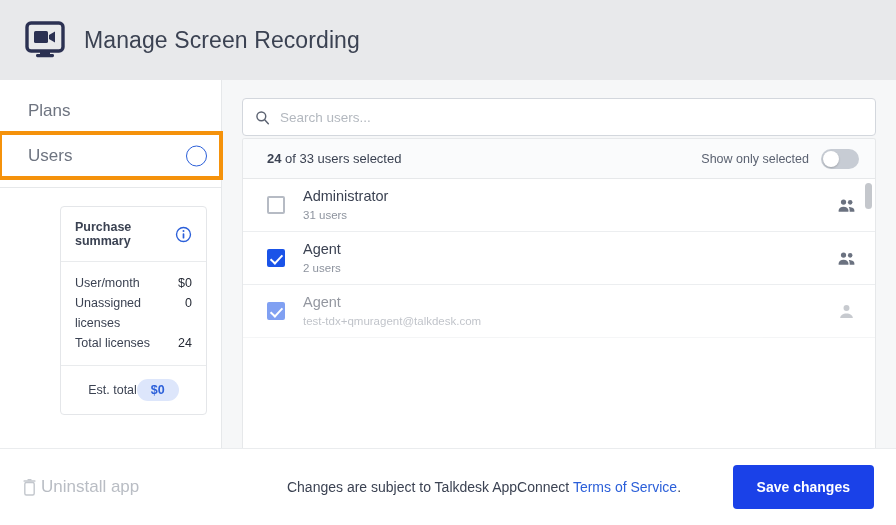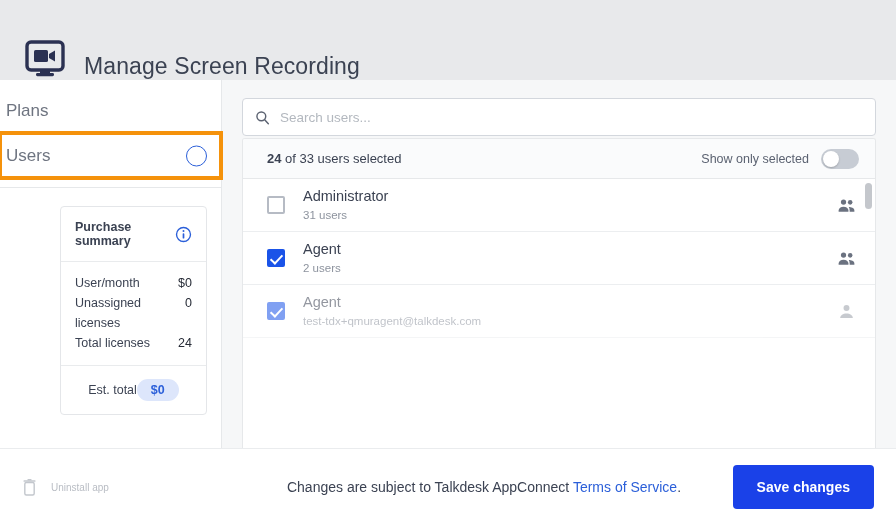--- a/index.html
+++ b/index.html
@@ -13,21 +13,21 @@
     position: relative;
     width: 896px; height: 525px;
     display: flex; flex-direction: column;
     background: #ffffff;
   }
 
   
   .header {
     height: 80px; flex: 0 0 80px;
     background: #e8e9eb;
-    display: flex; align-items: flex-end;
+    display: flex; align-items: center;
     padding-left: 24px;
     gap: 18px;
   }
   .app-icon { width: 42px; height: 42px; display: block; }
   .header-title {
     font-size: 23px;
     color: #3b4252;
     font-weight: 400;
     letter-spacing: 0.1px;
   }
@@ -45,21 +45,21 @@
     width: 222px; flex: 0 0 222px;
     background: #ffffff;
     border-right: 1px solid #e6e8ea;
     position: relative;
     display: flex; flex-direction: column;
   }
   .nav { padding-top: 8px; }
   .nav-item {
     height: 45px;
     display: flex; align-items: center;
-    padding: 0 6px;
+    padding: 0 28px;
     font-size: 17px;
     color: #6e7480;
     position: relative;
     cursor: pointer;
   }
   .nav-item.active-outline {
     outline: 4px solid #f5920b;
     outline-offset: -2px;
     background: #ffffff;
     z-index: 5;
@@ -241,23 +241,23 @@
   
   .footer {
     height: 77px; flex: 0 0 77px;
     background: #ffffff;
     border-top: 1px solid #eaecee;
     display: flex; align-items: center;
     padding: 0 22px;
     position: relative;
   }
   .uninstall {
-    display: flex; align-items: center; gap: 14px;
+    display: flex; align-items: center; gap: 4px;
     color: #b9bdc4;
-    font-size: 10px;
+    font-size: 17px;
     cursor: default;
   }
   .trash-icon { width: 15px; height: 17px; display: block; }
   .footer-note {
     position: absolute;
     left: 50%; transform: translateX(-50%);
     font-size: 14px; color: #3b4252;
     white-space: nowrap;
     margin-left: 36px;
   }

